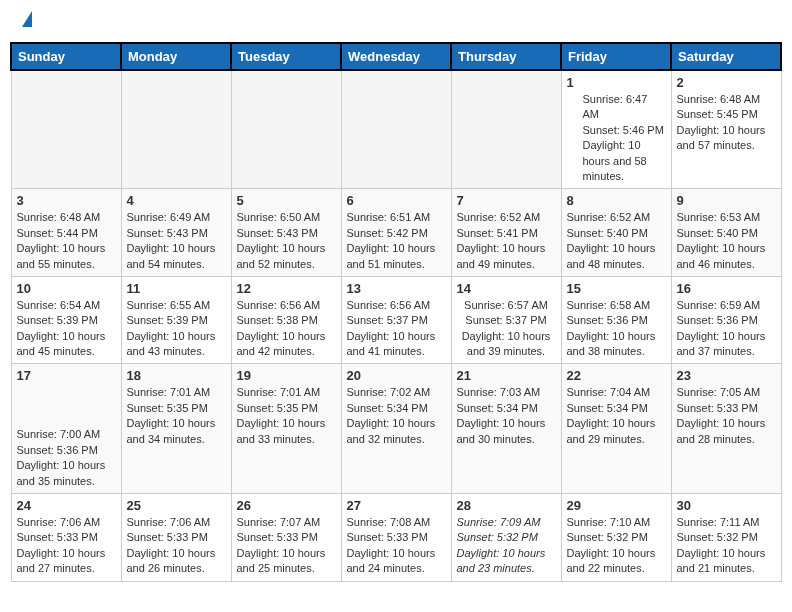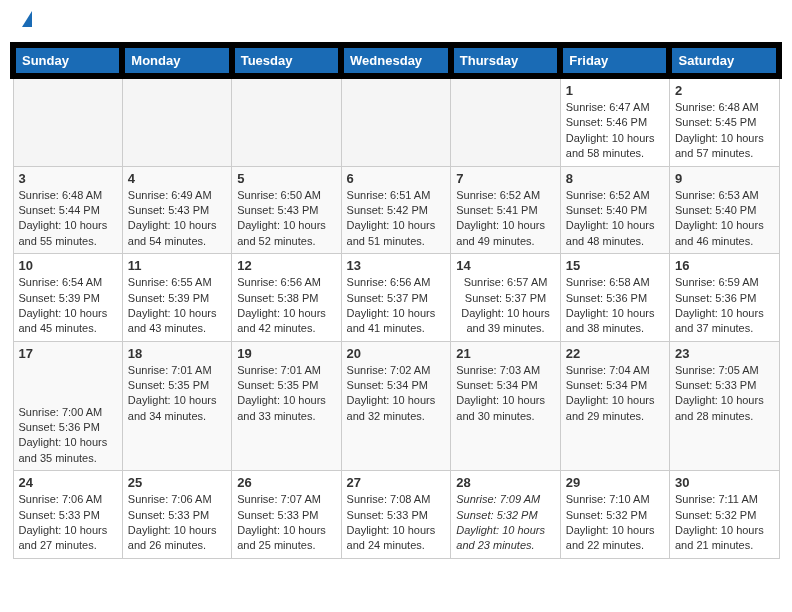--- a/index.html
+++ b/index.html
@@ -42,21 +42,21 @@
     .title-block { text-align: right; }
     .month-title { font-size: 36px; font-weight: normal; color: #333; }
     .location { font-size: 16px; color: #555; }
     .calendar { width: 100%; border-collapse: collapse; }
     .calendar th {
       background: #1a6bb5;
       color: #fff;
       text-align: left;
       padding: 5px 6px;
       font-size: 13px;
-      border: 6px solid #000000;
+      border: 2px solid #000000;
     }
     .calendar td {
       border: 1px solid #ccc;
       vertical-align: top;
       padding: 4px 5px;
       font-size: 11px;
       color: #333;
       width: 110px;
       min-height: 80px;
       background: #fff;
@@ -102,21 +102,21 @@
   </thead>
   <tbody id="calendar-body">
       <tr>
         <td class="empty"></td>
         <td class="empty"></td>
         <td class="empty"></td>
         <td class="empty"></td>
         <td class="empty"></td>
         <td>
           <span class="day-num">1</span>
-          <div class="day-info" style="white-space: pre-line;">Sunrise: 6:47 AM
+          <div class="day-info" style="white-space: pre-line; margin-left: 16px;">Sunrise: 6:47 AM
 Sunset: 5:46 PM
 Daylight: 10 hours and 58 minutes.</div>
         </td>
         <td>
           <span class="day-num">2</span>
           <div class="day-info" style="white-space: pre-line;">Sunrise: 6:48 AM
 Sunset: 5:45 PM
 Daylight: 10 hours and 57 minutes.</div>
         </td>
       </tr>

